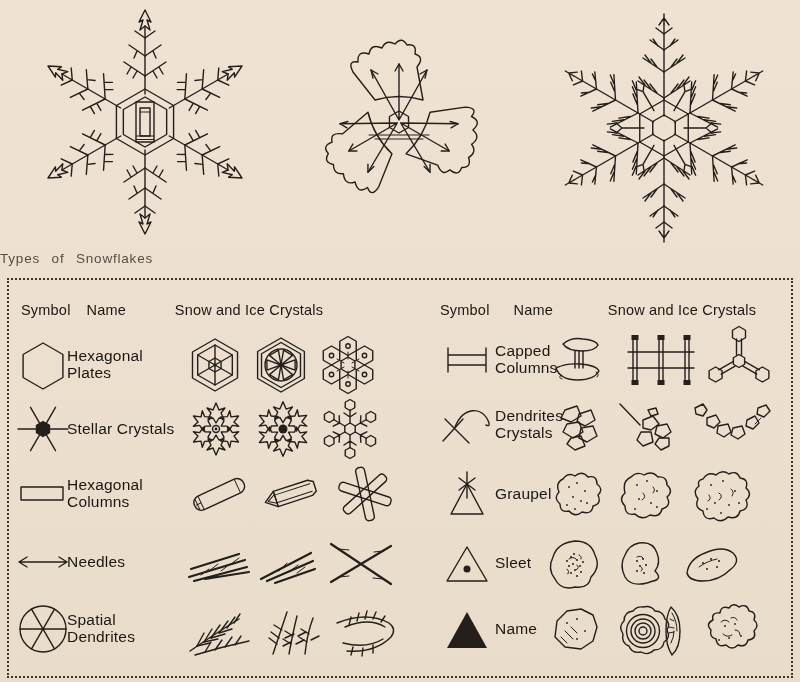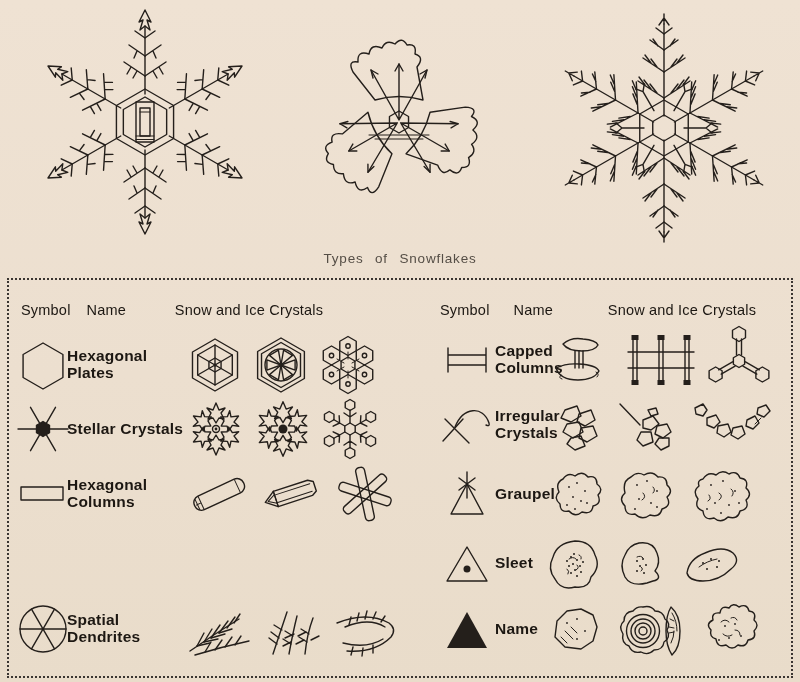--- a/index.html
+++ b/index.html
@@ -3,27 +3,27 @@
 <meta charset="utf-8">
 <style>
   html,body{margin:0;padding:0}
   .page{position:relative;width:800px;height:682px;background:linear-gradient(180deg,#efe2d3 0%,#ecdfcf 55%,#e9dcca 100%);overflow:hidden;font-family:"Liberation Sans",sans-serif;color:#1c1712}
   .abs{position:absolute}
   svg{display:block;overflow:visible}
   .art{stroke:#241f1b;fill:none;stroke-width:1.4;stroke-linecap:round;stroke-linejoin:round}
   .art .fill{fill:#241f1b;stroke:none}
   .art .thick{stroke-width:2.2}
   .art .fine{stroke-width:1}
-  .caption{left:0;top:251px;width:100%;text-align:center;font-size:13.5px;color:#554e46;letter-spacing:.8px;word-spacing:7px}
+  .caption{left:0;top:251px;width:100%;text-align:left;font-size:13.5px;color:#554e46;letter-spacing:.8px;word-spacing:7px}
   .box{left:7px;top:278px;width:782px;height:396px;border:2px dotted #3a3531}
   .hdr{font-weight:normal;font-size:14.5px;letter-spacing:.2px;white-space:nowrap}
   .hdr-group{display:flex;gap:16px}
   .row{position:absolute;display:flex;align-items:center;height:66px}
   .sym-cell{display:flex;align-items:center;justify-content:center;flex:none}
-  .name-cell{font-weight:bold;font-size:15.5px;line-height:1.08;letter-spacing:.2px;flex:none}
+  .name-cell{font-weight:normal;font-size:15.5px;line-height:1.08;letter-spacing:.2px;flex:none}
   .ex-cell{position:absolute;display:flex;align-items:center;flex:none}
   .l-sym{position:absolute;left:6px;width:56px}
   .l-name{position:absolute;left:58px;width:118px}
   .l-ex{left:178px;width:216px;gap:8px}
   .r-sym{position:absolute;left:430px;width:56px}
   .r-name{position:absolute;left:486px;width:102px}
   .r-ex{left:538px;width:250px;gap:10px}
 </style>
 </head>
 <body>
@@ -284,20 +284,50 @@
                   <path d="M0 -6 L0 -19 M0 -12 l-6 -4 M0 -12 l6 -4"></path>
                   <use href="#hexu" transform="translate(0,-24) scale(0.55)"></use>
                 </g>
           <use href="#hexu" transform="scale(0.6)"></use>
         </g>
             </g>
           </svg>
       </div>
     </div>
 
+    <div class="row" style="left:0;top:249px;width:394px">
+      <div class="sym-cell l-sym">
+        <svg width="54" height="20" viewBox="0 0 54 20">
+            <g class="art" stroke-width="1.8">
+          <path d="M3 10 H51 M3 10 l8 -5 M3 10 l8 5 M51 10 l-8 -5 M51 10 l-8 5"></path>
+        </g>
+          </svg>
+      </div>
+      <div class="name-cell l-name">Needles</div>
+      <div class="ex-cell l-ex">
+        <svg width="64" height="46" viewBox="0 0 64 46">
+            <g class="art">
+          <path class="thick" d="M2 38 L58 21 M7 42 L60 28 M4 30 L52 15 M18 40 L62 33"></path>
+          <path class="fine" d="M22 32 l9 -7 M34 32 l9 -7 M14 36 l8 -6 M44 25 l8 -6"></path>
+        </g>
+          </svg>
+        <svg width="58" height="46" viewBox="0 0 58 46">
+            <g class="art">
+          <path class="thick" d="M2 40 L52 14 M8 42 L54 22 M16 44 L56 30"></path>
+          <path class="fine" d="M20 32 l8 -8 M30 33 l9 -7 M38 34 l8 -6"></path>
+        </g>
+          </svg>
+        <svg width="72" height="56" viewBox="0 0 72 56">
+            <g class="art">
+          <path class="thick" d="M6 10 L66 50 M66 12 L6 48"></path>
+          <path class="fine" d="M14 15 l10 1 M58 45 l-10 -1 M58 17 l-9 1 M14 43 l10 -1"></path>
+        </g>
+          </svg>
+      </div>
+    </div>
 
     <div class="row" style="left:0;top:316px;width:394px">
       <div class="sym-cell l-sym">
         <svg width="52" height="52" viewBox="0 0 52 52">
             <g class="art" stroke-width="1.5">
           <circle cx="26" cy="26" r="23"></circle>
           <path d="M3 26 H49 M37.5 6.1 L14.5 45.9 M14.5 6.1 L37.5 45.9"></path>
         </g>
           </svg>
       </div>
@@ -383,21 +413,21 @@
 
     <div class="row" style="left:0;top:112px;width:784px">
       <div class="sym-cell r-sym">
         <svg width="56" height="44" viewBox="0 0 56 44">
             <g class="art" stroke-width="1.5">
           <path d="M6 16 L30 40 M4 38 L24 16"></path>
           <path d="M16 24 C24 4 44 2 50 20 Q51 24 47 22"></path>
         </g>
           </svg>
       </div>
-      <div class="name-cell r-name">Irregular Crystals</div>
+      <div class="name-cell r-name">Dendrites Crystals</div>
       <div class="ex-cell r-ex">
         <svg width="58" height="54" viewBox="0 0 58 54">
             <g class="art" stroke-width="1.2">
           <polygon points="18,12 30,8 34,18 24,24 14,20"></polygon>
               <polygon points="32,16 44,12 48,22 38,28 30,24"></polygon>
           <polygon points="20,26 32,24 36,34 26,40 16,34"></polygon>
               <polygon points="34,30 46,28 50,38 40,44 32,40"></polygon>
           <polygon points="24,40 34,38 38,48 28,52 20,46"></polygon>
         </g>
           </svg>

